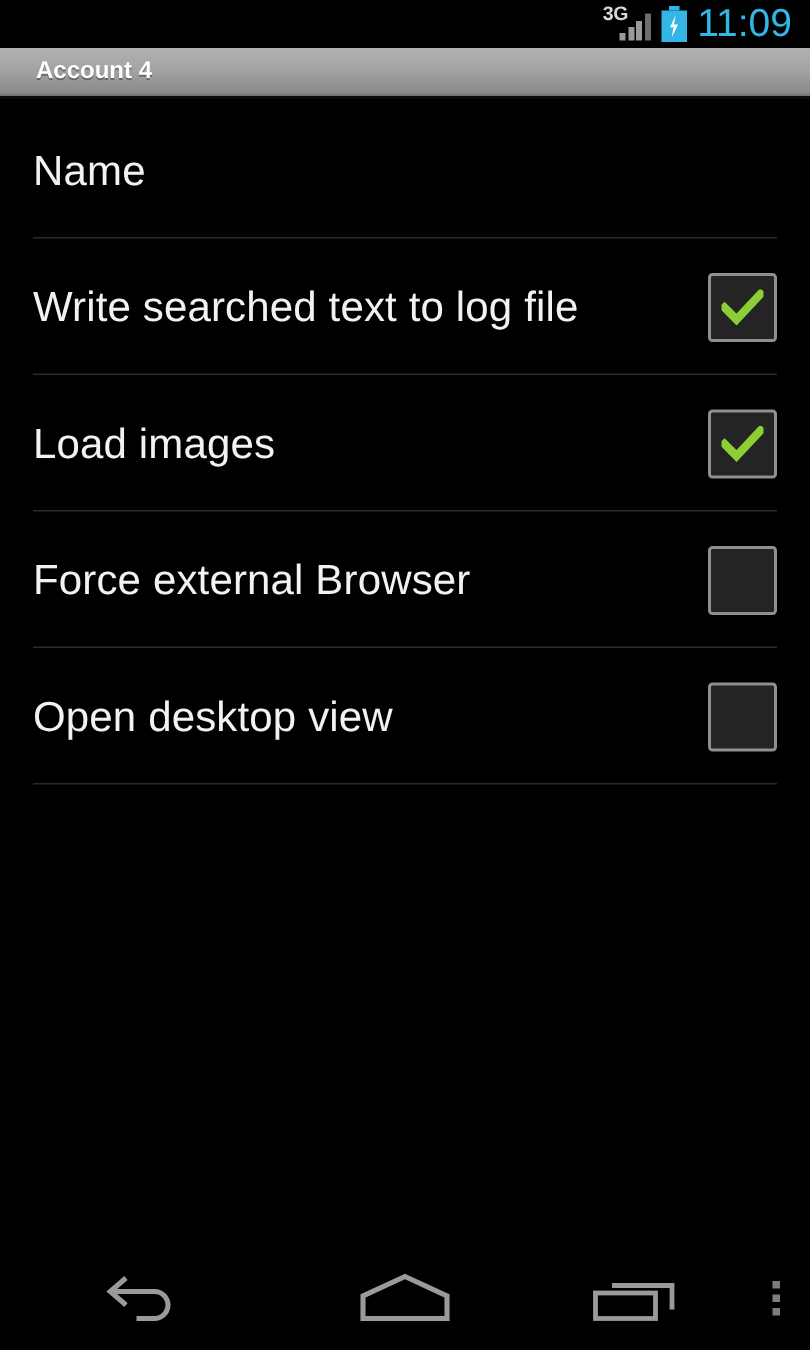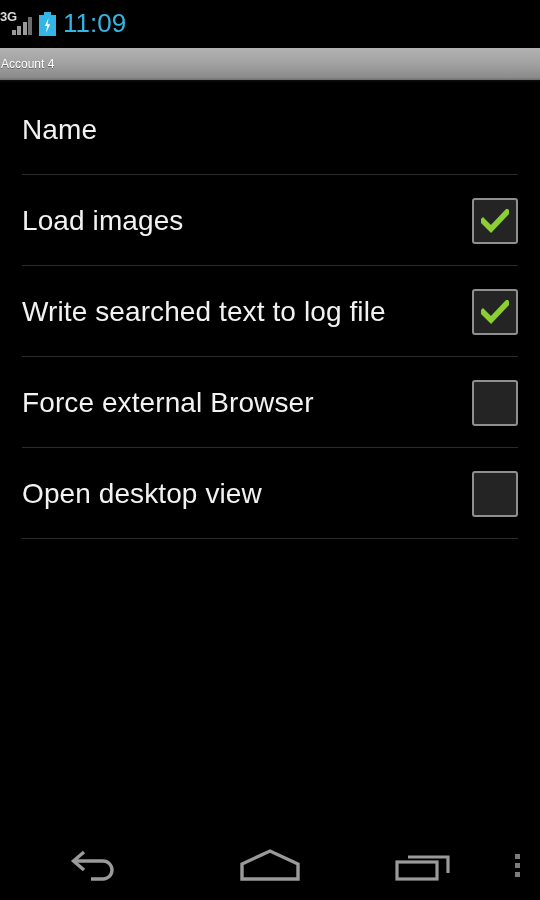--- a/index.html
+++ b/index.html
@@ -18,25 +18,25 @@
     position: relative;
     width: 540px;
     height: 900px;
     background: #000000;
     display: flex;
     flex-direction: column;
   }
 
   
   .status-bar {
-    height: 48px;
+    height: 32px;
     background: #000000;
     display: flex;
     align-items: center;
-    justify-content: flex-start;
+    justify-content: flex-end;
     padding-right: 12px;
     box-sizing: border-box;
     flex: none;
   }
   .status-right {
     display: flex;
     align-items: center;
     gap: 7px;
   }
   .signal-icon {
@@ -116,23 +116,23 @@
   .title-bar {
     height: 34px;
     flex: none;
     background: linear-gradient(to bottom, #b2b2b2 0%, #a3a3a3 45%, #8b8b8b 92%, #6f6f6f 100%);
     border-bottom: 2px solid #0a0a0a;
     display: flex;
     align-items: center;
     box-sizing: border-box;
   }
   .title-text {
-    margin-left: 1px;
-    font-size: 12px;
-    font-weight: normal;
+    margin-left: 24px;
+    font-size: 16px;
+    font-weight: bold;
     color: #ffffff;
     text-shadow: 0 1px 0 rgba(0,0,0,0.35);
   }
 
   
   .list {
     flex: 1 1 auto;
     background: #000000;
     padding-top: 2px;
   }
@@ -240,32 +240,32 @@
   <div class="list">
 
     <div class="row">
       <span class="row-label">Name</span>
       <span class="row-spacer"></span>
       <span class="divider"></span>
     </div>
 
 
     <div class="row">
-      <span class="row-label">Load images</span>
+      <span class="row-label">Write searched text to log file</span>
       <span class="row-spacer"></span>
       <span class="checkbox">
         <svg class="tick" viewBox="0 0 28 24">
           <path d="M2 12 L10 20 L26 3" fill="none" stroke="#8ccf35" stroke-width="5.5" stroke-linecap="square" stroke-linejoin="miter"></path>
         </svg>
       </span>
       <span class="divider"></span>
     </div>
 
     <div class="row">
-      <span class="row-label">Write searched text to log file</span>
+      <span class="row-label">Load images</span>
       <span class="row-spacer"></span>
       <span class="checkbox">
         <svg class="tick" viewBox="0 0 28 24">
           <path d="M2 12 L10 20 L26 3" fill="none" stroke="#8ccf35" stroke-width="5.5" stroke-linecap="square" stroke-linejoin="miter"></path>
         </svg>
       </span>
       <span class="divider"></span>
     </div>
 
     <div class="row">

